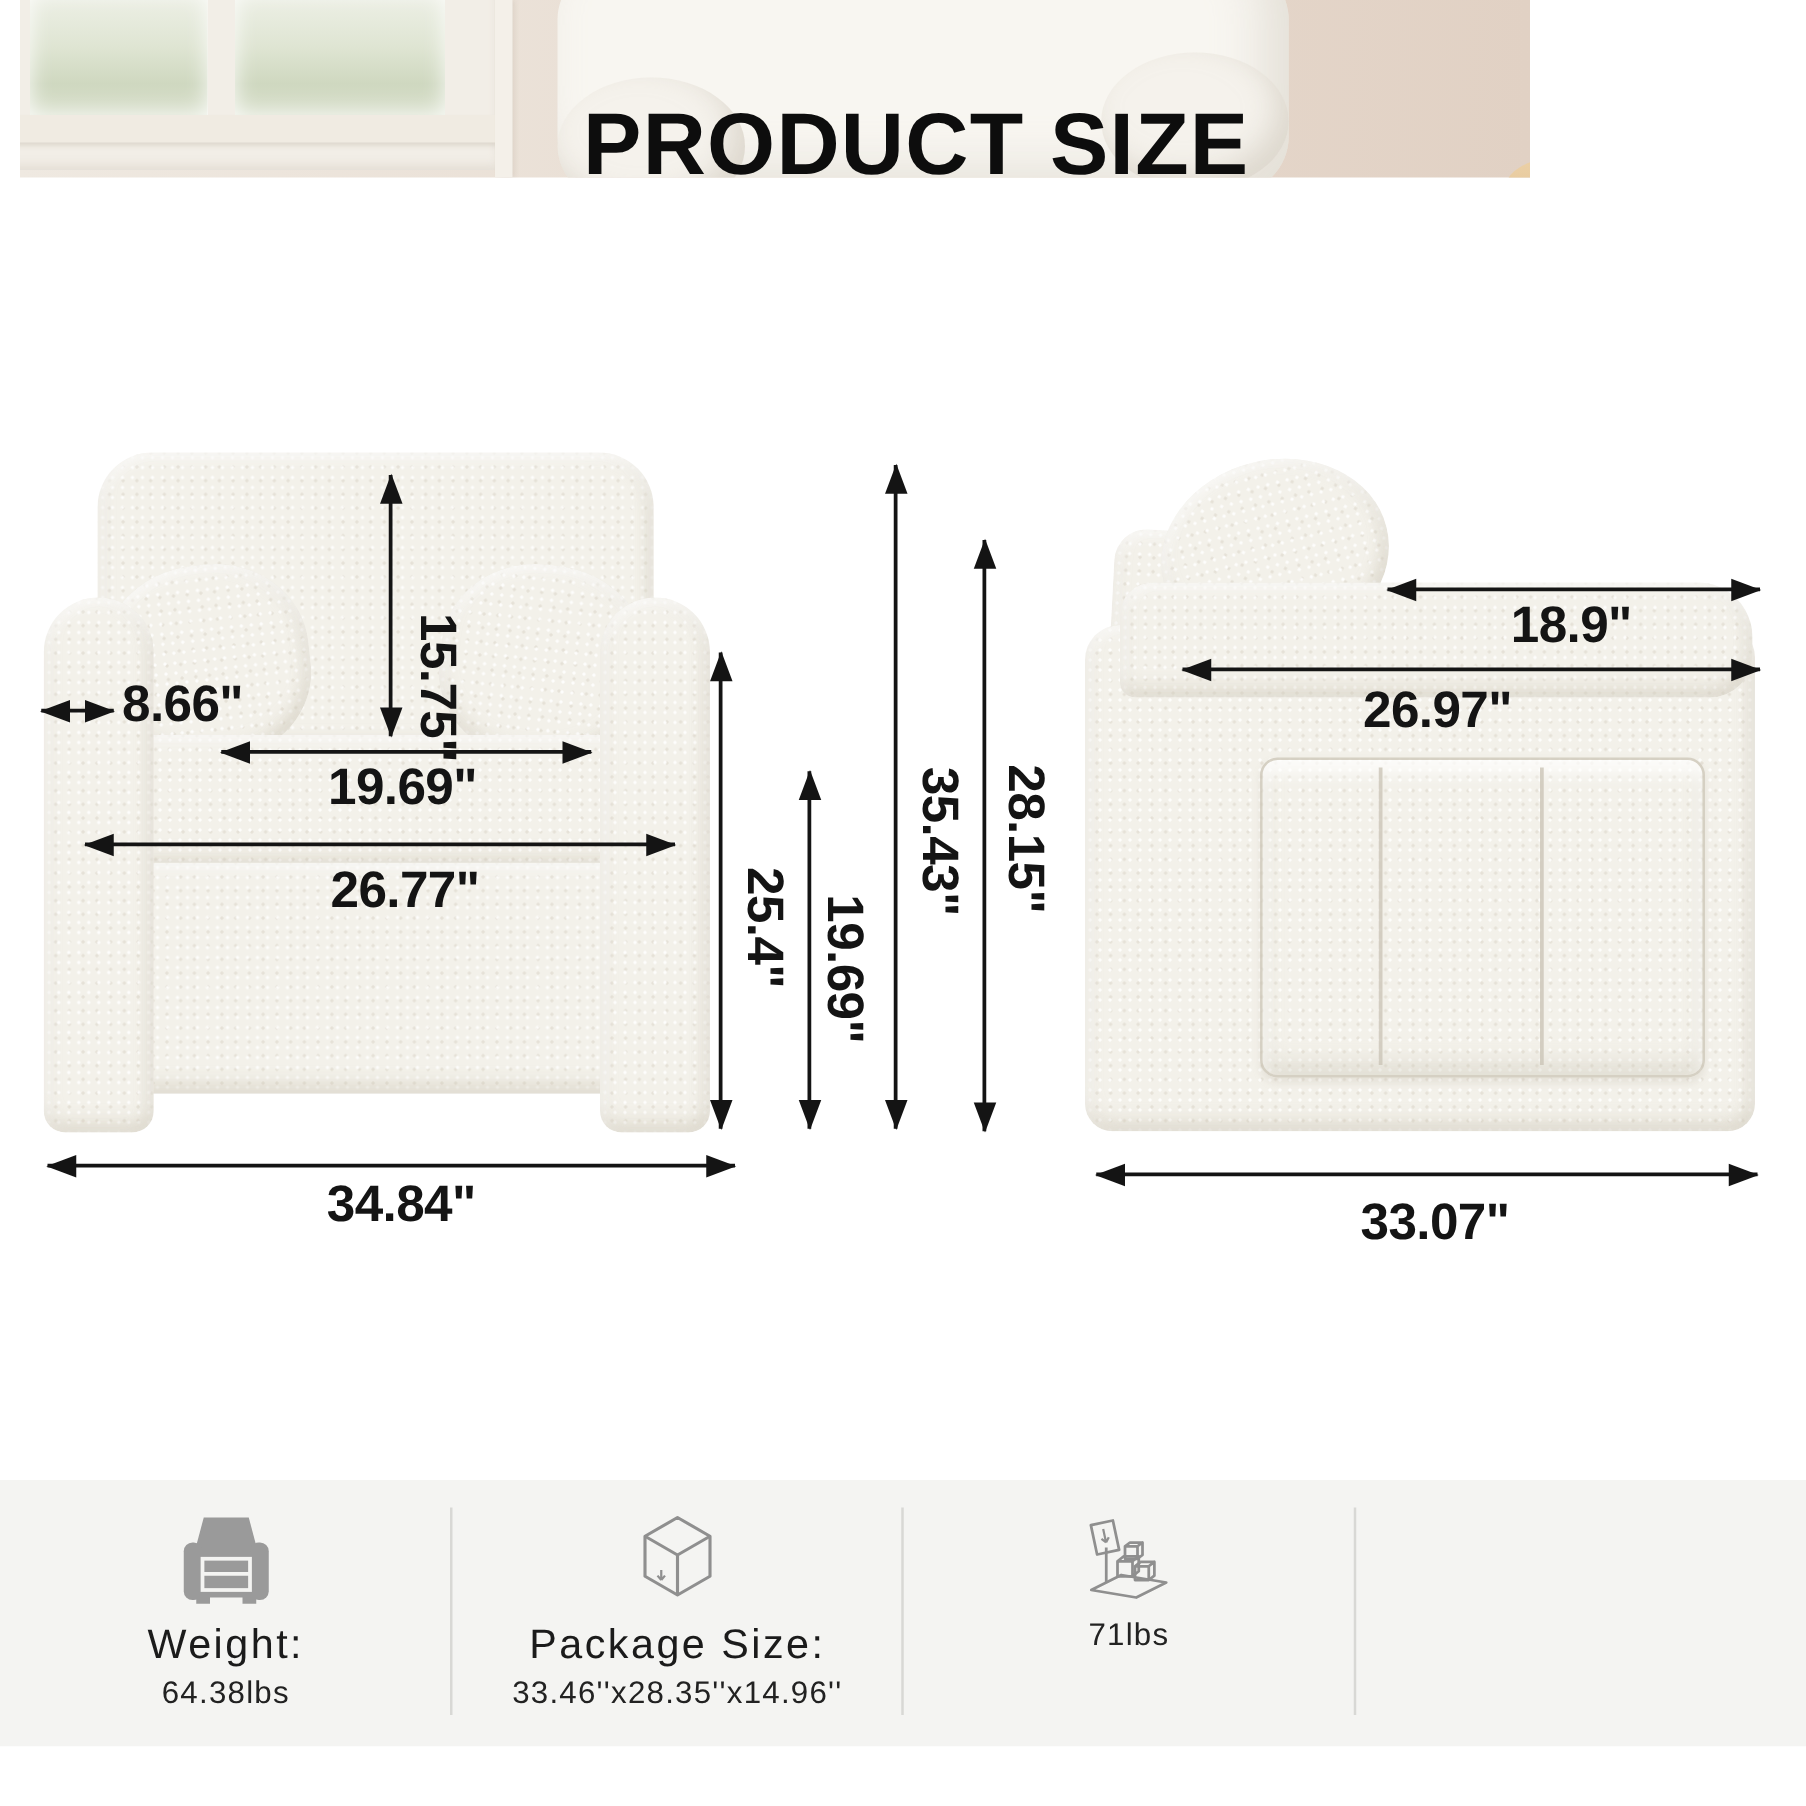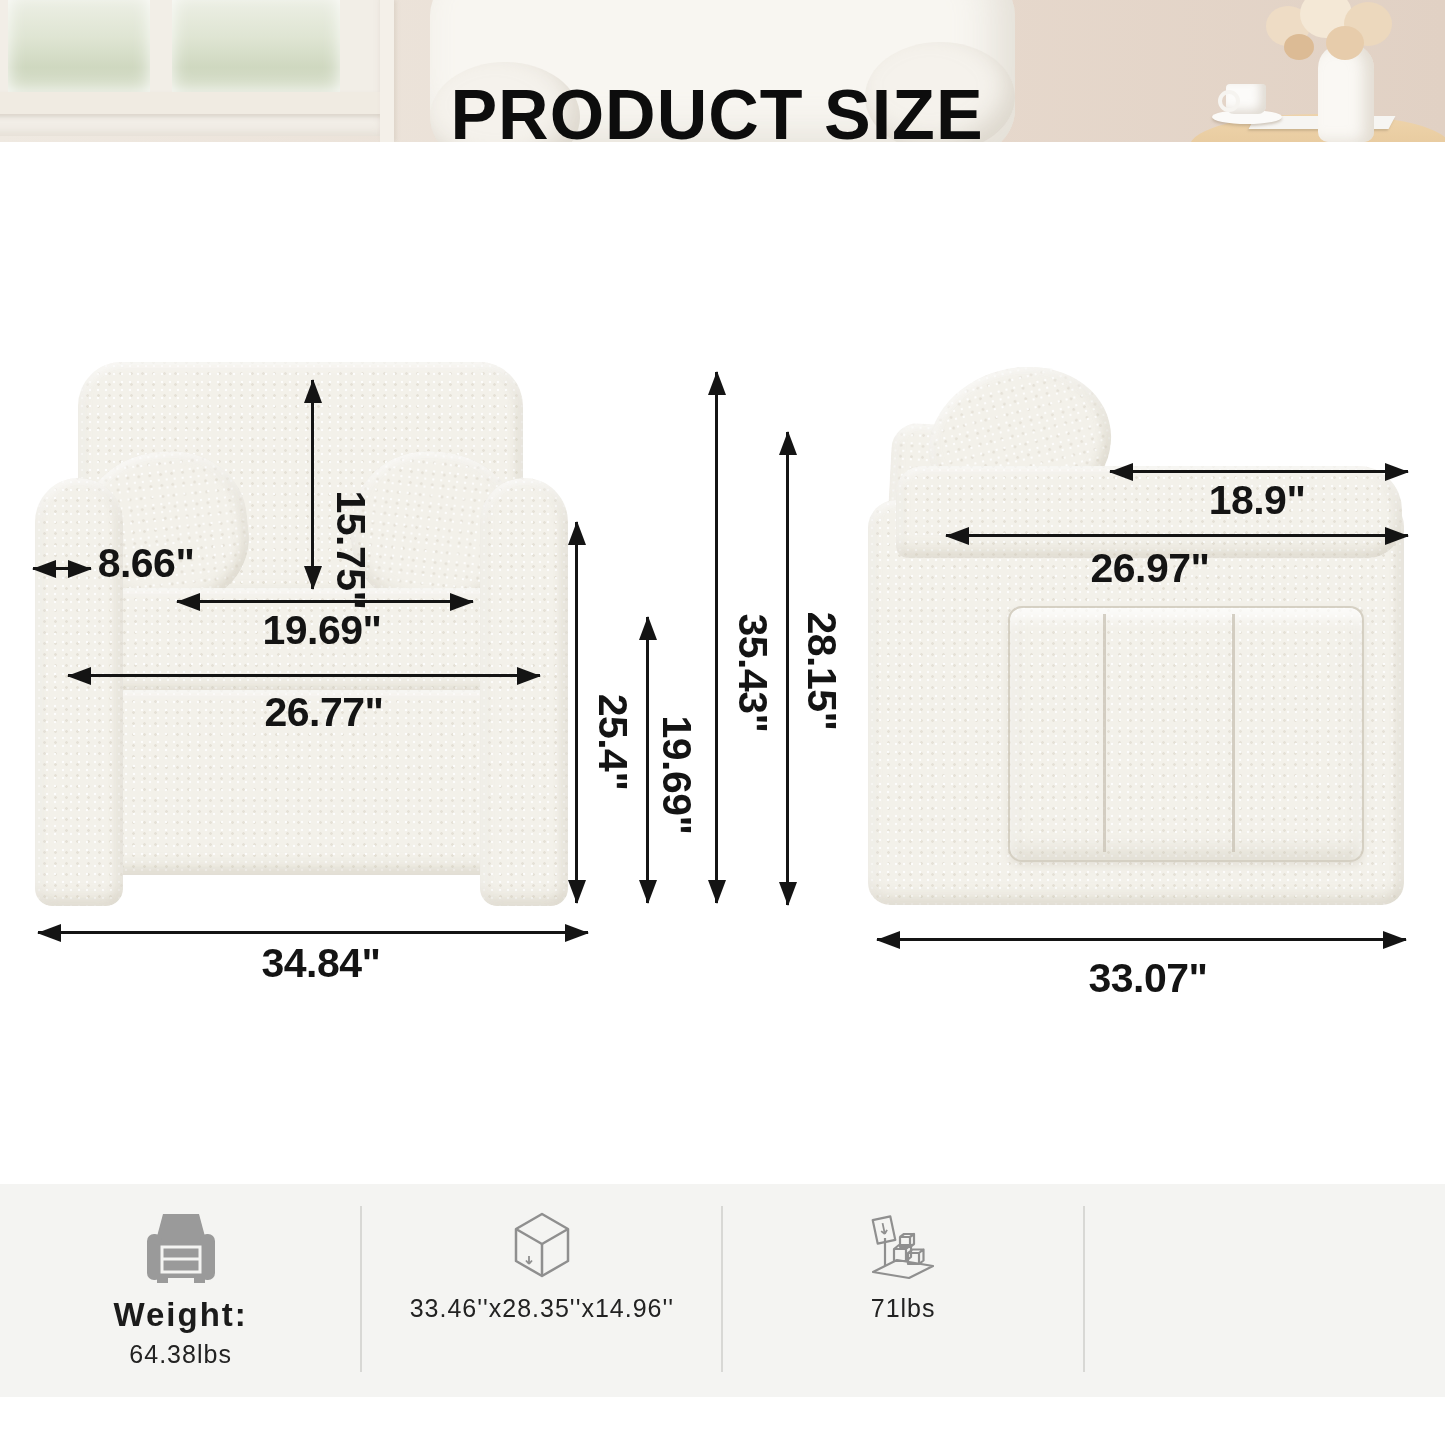--- a/index.html
+++ b/index.html
@@ -1,20 +1,20 @@
 <!DOCTYPE html>
 <html><head>
 <meta charset="utf-8">
 <style>
   html,body{margin:0;padding:0;background:#ffffff;}
   .page{position:relative;width:1445px;height:1445px;overflow:hidden;
         font-family:"Liberation Sans","DejaVu Sans",sans-serif;color:#141414;}
 
   
-  .hero{position:absolute;left:0;top:0;width:1445px;height:142px;overflow:hidden;
+  .hero{position:absolute;left:16px;top:0;width:1208px;height:142px;overflow:hidden;
         background:linear-gradient(90deg,#efe9e1 0%,#eae0d6 38%,#e6d8cc 68%,#e1d1c4 100%);}
   .win-frame{position:absolute;left:-18px;top:-14px;width:400px;height:150px;background:#f2eee7;
              box-shadow:inset 0 -4px 8px rgba(190,180,165,.25);}
   .pane{position:absolute;top:6px;height:100px;
         background:linear-gradient(180deg,#eff1e8 0%,#dfe5d3 45%,#cfd8c0 75%,#d8dfcb 100%);
         box-shadow:inset 0 0 18px rgba(255,255,255,.9);}
   .pane.p1{left:26px;width:142px;}
   .pane.p2{left:190px;width:168px;}
   .sill{position:absolute;left:0;top:106px;width:400px;height:22px;background:#f0ebe2;
         box-shadow:0 3px 4px rgba(180,170,155,.35);}
@@ -66,21 +66,21 @@
   .dimlab{position:absolute;font-size:41px;font-weight:600;color:#141414;white-space:nowrap;
           transform:translate(-50%,-50%);letter-spacing:-0.5px;}
   .dimlab.rot{transform:translate(-50%,-50%) rotate(90deg);}
 
   
   .specs{position:absolute;left:0;top:1184px;width:1445px;height:213px;background:#f4f4f2;
          display:flex;}
   .spec{position:relative;width:361.25px;display:flex;flex-direction:column;align-items:center;
         justify-content:flex-start;padding-top:24px;box-sizing:border-box;}
   .spec .ic{height:80px;display:flex;align-items:center;justify-content:center;}
-  .spec-label{margin-top:8px;font-size:33px;font-weight:700;letter-spacing:2px;color:#1b1b1b;}
+  .spec-label{margin-top:8px;font-size:33px;font-weight:400;letter-spacing:2px;color:#1b1b1b;}
   .spec-value{margin-top:6px;font-size:25px;font-weight:400;letter-spacing:1px;color:#222;}
   .divider{position:absolute;top:1206px;width:2px;height:166px;background:#d8d8d5;}
 </style>
 </head>
 <body>
 
 <div class="page">
 
   <div class="hero">
     <div class="win-frame">
@@ -187,20 +187,21 @@
 
     <div class="spec">
       <div class="ic">
         <svg width="80" height="80" viewBox="0 0 80 80" fill="none" stroke="#8f8f8f" stroke-width="2.5" stroke-linejoin="round">
           <path d="M40 6 L66 21 L66 53 L40 68 L14 53 L14 21 Z"></path>
           <path d="M14 21 L40 36 L66 21"></path>
           <path d="M40 36 L40 68"></path>
           <path d="M27 48 v8 m0 0 l-3-3.5 m3 3.5 l3-3.5" stroke-width="1.8"></path>
         </svg>
       </div>
+      <div class="spec-label">Package Size:</div>
       <div class="spec-value">33.46''x28.35''x14.96''</div>
     </div>
 
     <div class="spec">
       <div class="ic">
         <svg width="80" height="80" viewBox="0 0 80 80" fill="none" stroke="#8f8f8f" stroke-width="2.2" stroke-linejoin="round">
           <path d="M10 64 L34 52 L70 58 L46 70 Z"></path>
           <path d="M31 41 h12 v12 h-12 z M31 41 l5-4 h12 l-5 4 M43 41 l5-4 v12 l-5 4"></path>
           <path d="M45 45 h11 v11 h-11 z M45 45 l4.5-3.5 h11 l-4.5 3.5 M56 45 l4.5-3.5 v11 l-4.5 3.5"></path>
           <path d="M37 29 h10 v10 h-10 z M37 29 l4-3 h10 l-4 3 M47 29 l4-3 v10 l-4 3"></path>

